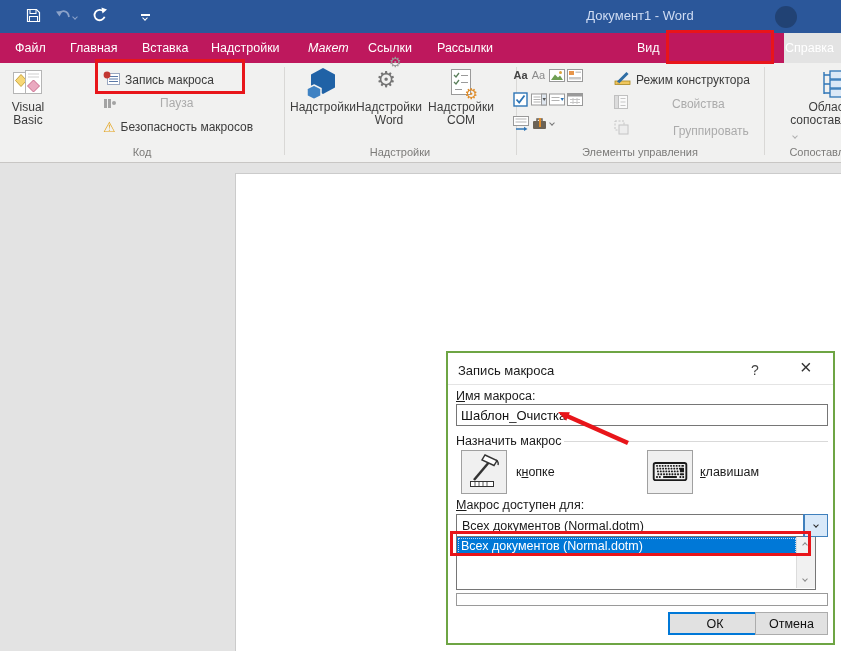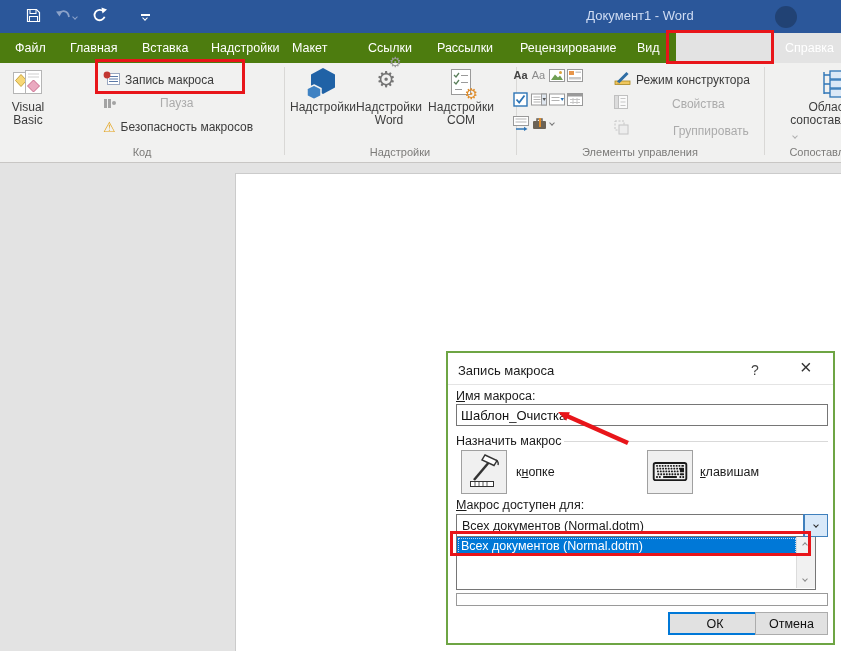--- a/index.html
+++ b/index.html
@@ -10,21 +10,21 @@
   
   .titlebar { position:absolute; left:0; top:0; width:841px; height:33px; background:#2b579a; }
   .qat-btn { position:absolute; top:7px; width:22px; height:20px; display:flex; align-items:center; justify-content:center; }
   .doc-title { position:absolute; left:555px; top:8px; width:170px; text-align:center; font-size:13px; color:#cfdcf3; white-space:nowrap; }
   .avatar { position:absolute; left:775px; top:6px; width:22px; height:22px; border-radius:50%; background:#203e6d; opacity:.85; }
   .chev { display:inline-block; width:6px; height:6px; border-right:2px solid currentColor; border-bottom:2px solid currentColor; transform:rotate(45deg); }
   .chev.up { transform:rotate(-135deg); }
   .chev.sm { width:4px; height:4px; border-width:0 1.5px 1.5px 0; border-style:solid; }
 
   
-  .tabrow { position:absolute; left:0; top:33px; width:676px; height:30px; background:#4d7c0f;padding-left:29px; }
+  .tabrow { position:absolute; left:0; top:33px; width:784px; height:30px; background:#be185d;padding-left:29px; }
   .tab { position:absolute; top:0; height:30px; line-height:30px; color:#fff; font-size:12.5px; white-space:nowrap; cursor:default; }
   .tab.active { background:#f1f1f0; color:#2b579a; text-align:center; }
 
   
   .ribbon { position:absolute; left:0; top:63px; width:841px; height:100px; background:#f1f1f0; border-bottom:1px solid #c8c6c4; }
   .vsep { position:absolute; top:4px; height:88px; width:1px; background:#d9d8d6; }
   .grouplabel { position:absolute; bottom:4px; font-size:11px; color:#7c7b79; text-align:center; white-space:nowrap; }
   .bigbtn { position:absolute; top:2px; text-align:center; font-size:12px; color:#3d3d3d; line-height:13px; }
   .bigbtn .bicon { height:36px; display:flex; align-items:center; justify-content:center; }
   .smallbtn { position:absolute; display:flex; align-items:center; gap:5px; font-size:12px; color:#3c3c3c; white-space:nowrap; }
@@ -111,24 +111,23 @@
     </div>
     <div class="doc-title">Документ1 - Word</div>
     <div class="avatar"></div>
   </div>
 
   <div class="tabrow">
     <span class="tab" style="left:15px;">Файл</span>
     <span class="tab" style="left:70px;">Главная</span>
     <span class="tab" style="left:142px;">Вставка</span>
     <span class="tab" style="left:211px;">Надстройки</span>
-    <span class="tab" style="left:292px;">Макет</span>
+    <span class="tab" style="left:308px;font-style:italic;">Макет</span>
     <span class="tab" style="left:368px;">Ссылки</span>
     <span class="tab" style="left:437px;">Рассылки</span>
-    <span class="tab" style="left:520px;">Рецензирование</span>
     <span class="tab" style="left:637px;">Вид</span>
     <span class="tab active" style="left:669px;width:102px;margin-top:36px;">Разработчик</span>
     <span class="tab" style="left:785px;">Справка</span>
   </div>
 
   <div class="ribbon">
     <div class="vsep" style="left:284px;"></div>
     <div class="vsep" style="left:516px;"></div>
     <div class="vsep" style="left:764px;"></div>
 

